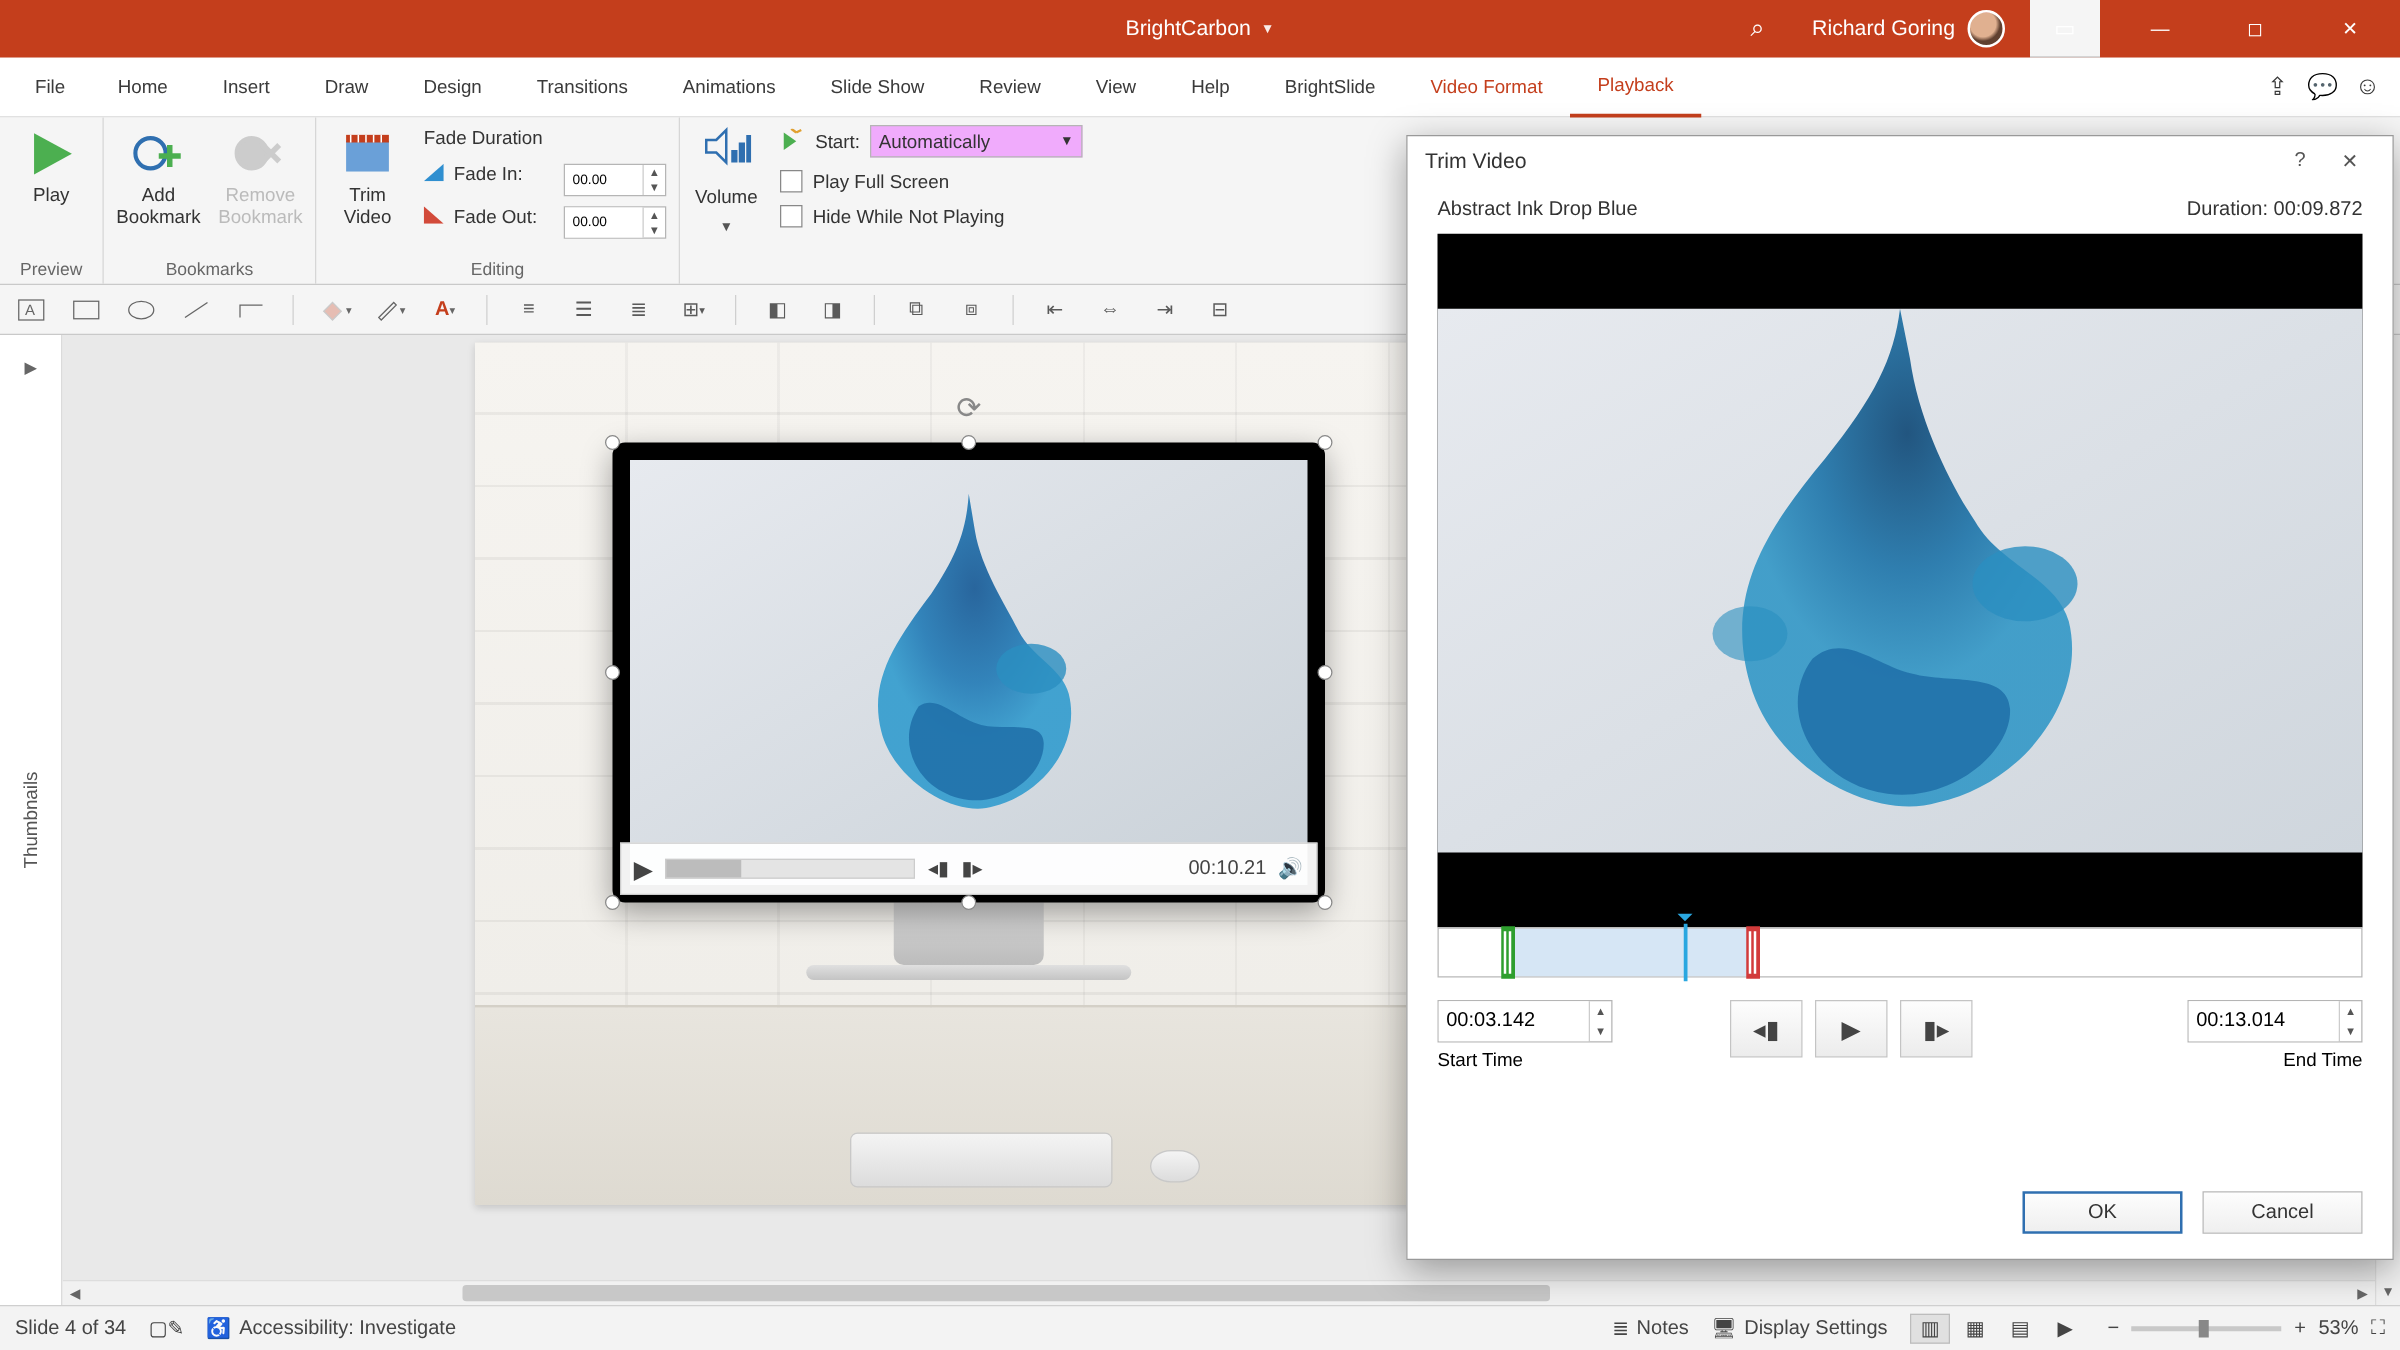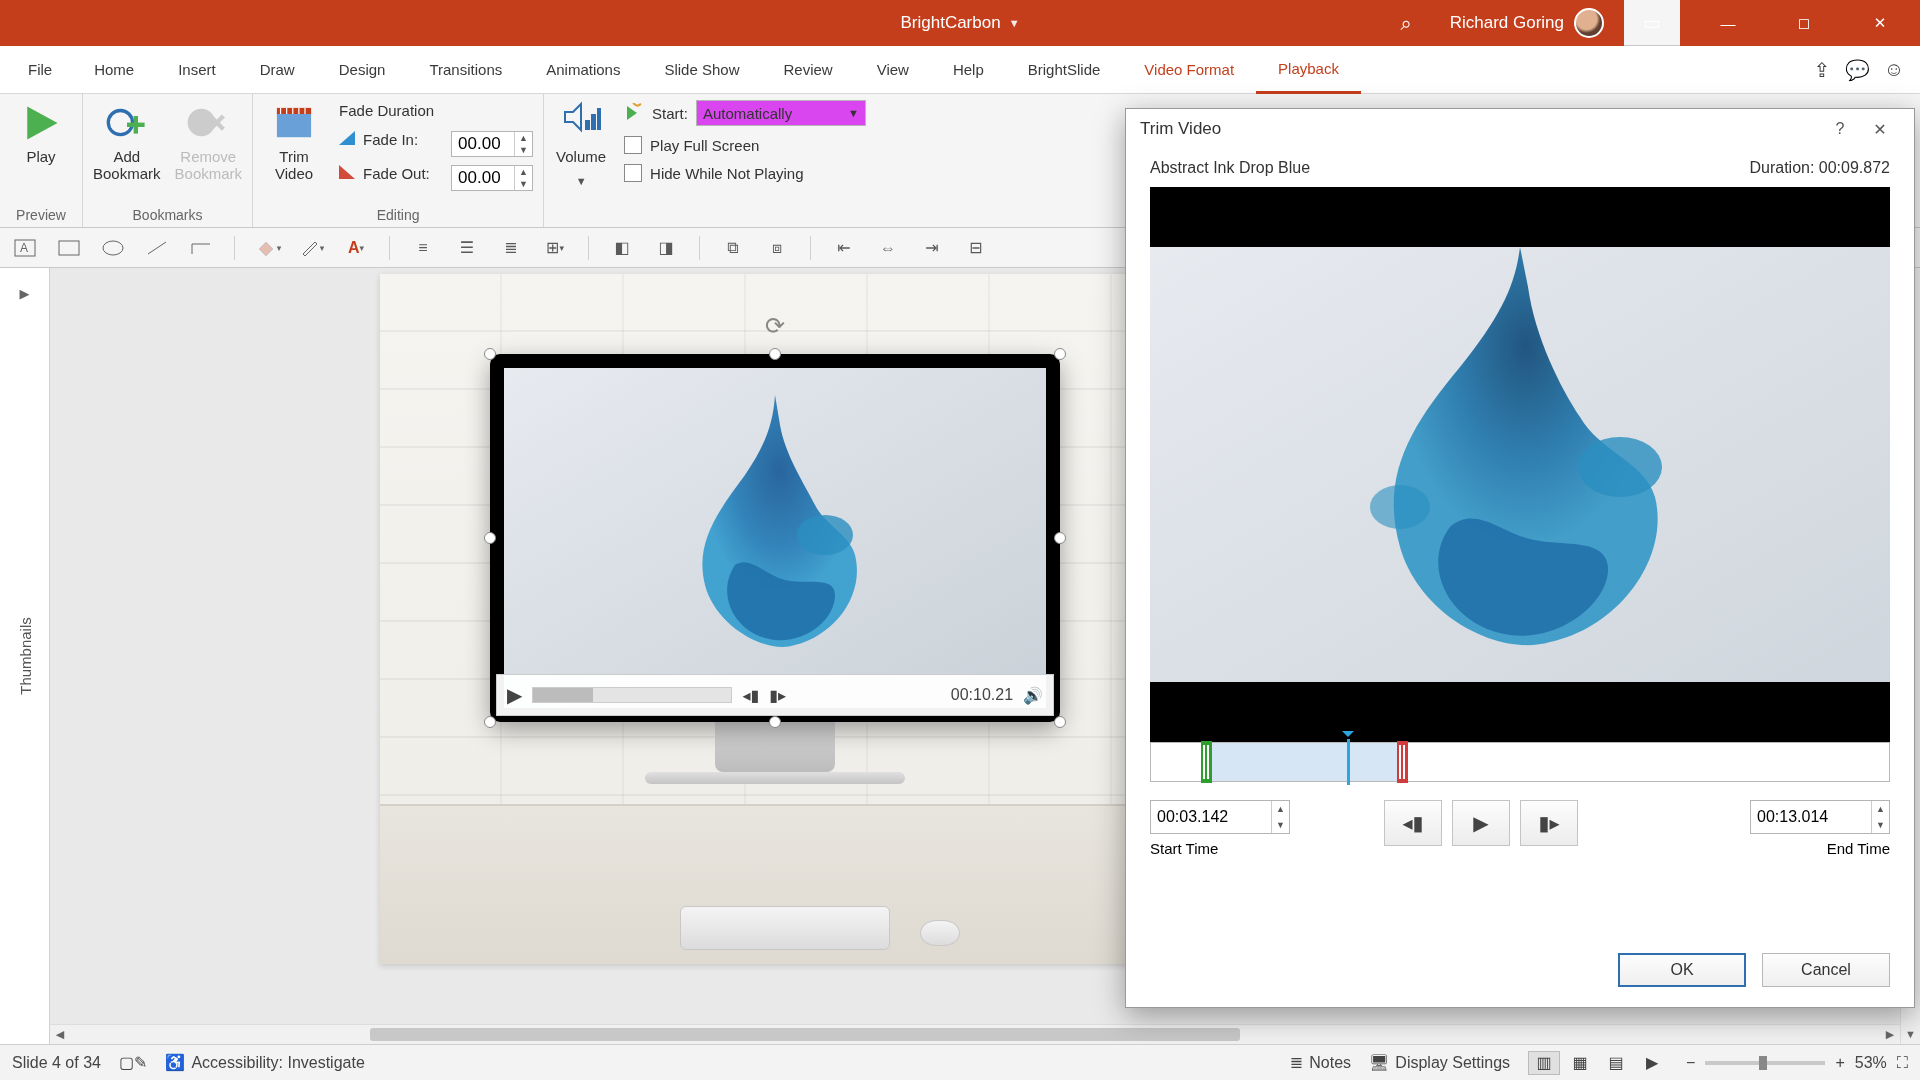--- a/index.html
+++ b/index.html
@@ -35,33 +35,33 @@
 .bigbtn .lbl { font-size: 15px; color: #333; text-align: center; line-height: 1.15; }
 .bigbtn.disabled .lbl { color: #bbb; }
 .bigbtn.disabled .ic svg * { stroke: #ccc; fill: #ccc; }
 
 .editing-col { display: flex; flex-direction: column; gap: 8px; padding-top: 2px; }
 .editing-col .hdr { font-size: 15px; color: #333; margin-bottom: 4px; }
 .fade-row { display: flex; gap: 8px; }
 .fade-row .tri { width: 16px; height: 14px; }
 .fade-row .flabel { font-size: 15px; color: #333; width: 80px; }
 .spin { display: flex; align-items: stretch; border: 1px solid #b5b5b5; background: #fff; height: 26px; }
-.spin input { border: none; width: 62px; padding: 0 6px; font-size: 17px; outline: none; }
+.spin input { border: none; width: 62px; padding: 0 6px; font-size: 11px; outline: none; }
 .spin .buttons { display: flex; flex-direction: column; border-left: 1px solid #ccc; width: 18px; }
 .spin .buttons div { flex: 1; display: flex; align-items: center; justify-content: center; font-size: 9px; color: #555; }
 
 .videoopts { flex: 1; display: flex; gap: 18px; padding: 6px 12px 2px; flex-direction: column; }
 .videoopts-row { display: flex; gap: 18px; align-items: flex-start; }
 .vol { display: flex; flex-direction: column; align-items: center; gap: 10px; }
 .vol .lbl { font-size: 15px; color: #333; }
 .vol .chev { font-size: 11px; color: #555; }
 .opts-col { display: flex; flex-direction: column; gap: 10px; }
 .opt-row { display: flex; align-items: center; gap: 8px; font-size: 15px; color: #333; }
 .opt-row .cb { width: 18px; height: 18px; border: 1px solid #888; background: #fff; }
-.opt-row select, .opt-row .select { border: 1px solid #b5b5b5; background: #d946ef; font-size: 15px; height: 26px; display: flex; align-items: center; padding: 0 6px; width: 170px; justify-content: space-between; }
+.opt-row select, .opt-row .select { border: 1px solid #b5b5b5; background: #f0abfc; font-size: 15px; height: 26px; display: flex; align-items: center; padding: 0 6px; width: 170px; justify-content: space-between; }
 .videoopts .glabel { font-size: 14px; color: #666; text-align: right; padding-right: 8px; margin-top: auto; }
 
 
 .shapebar { height: 40px; background: #f5f5f5; border-bottom: 1px solid #c9c9c9; display: flex; align-items: center; gap: 14px; padding: 0 10px; }
 .shapebar .sb { width: 30px; height: 26px; display: flex; align-items: center; justify-content: center; color: #5a5a5a; }
 .shapebar .sep { width: 1px; height: 24px; background: #cfcfcf; margin: 0 4px; }
 
 
 .work { position: absolute; top: 268px; bottom: 36px; left: 0; right: 0; display: flex; }
 .thumbs { width: 50px; background: #fff; border-right: 1px solid #d0d0d0; position: relative; }

